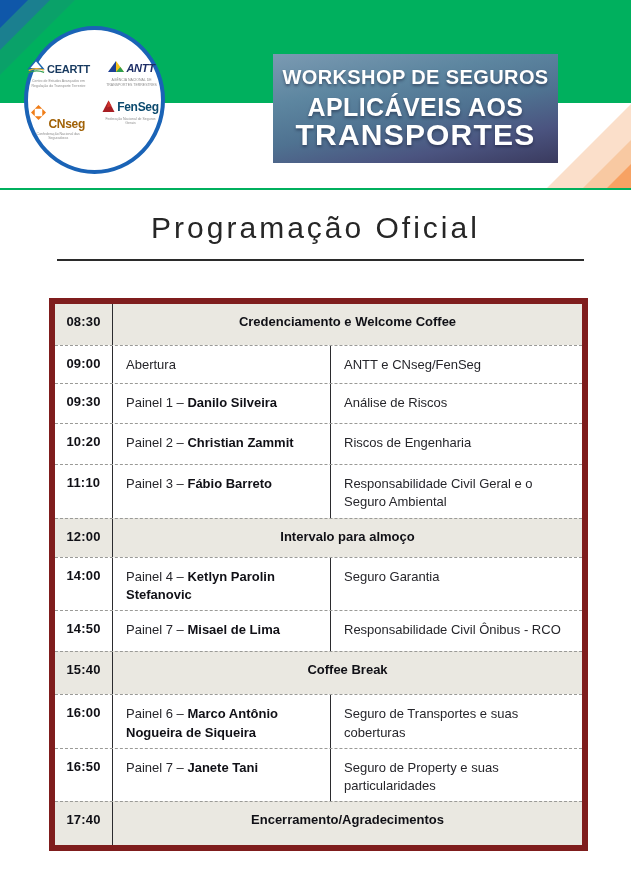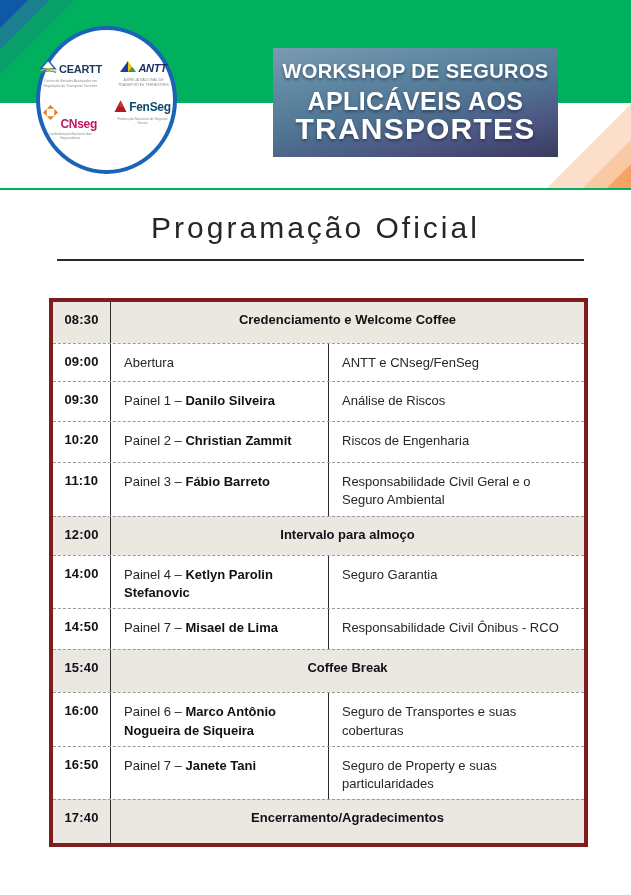--- a/index.html
+++ b/index.html
@@ -14,40 +14,40 @@
     background:#00b05e;
   }
   .corner-stripes { position:absolute; left:0; top:0; }
   .header-rule {
     position:absolute; left:0; top:188px; width:631px; height:2px;
     background:#00b05e;
   }
   .orange-stripes { position:absolute; left:480px; top:93px; }
   
   .logo-circle {
-    position:absolute; left:36px; top:26px; width:141px; height:148px;
+    position:absolute; left:24px; top:26px; width:141px; height:148px;
     background:#ffffff; border:4px solid #1a63b6; border-radius:50%;
     display:flex; flex-direction:column; align-items:center; justify-content:center;
     gap:9px; z-index:3;
   }
   .logo-row { display:flex; align-items:flex-start; gap:16px; }
   .logo { display:flex; flex-direction:column; align-items:center; max-width:58px; }
   .logo-main { display:flex; align-items:center; gap:2px; }
   .logo-text { font-weight:bold; font-size:11px; letter-spacing:-0.3px; }
   .ceartt-text { color:#17395f; }
   .antt-text   { color:#1d2e66; font-style:italic; }
-  .cnseg-text  { color:#be185d; font-size:12px;margin-top:19px; }
+  .cnseg-text  { color:#a16207; font-size:12px;margin-top:19px; }
   .fenseg-text { color:#0c4a6e; font-size:12px; }
   .logo-tagline {
     font-size:3.5px; line-height:1.3; color:#8d8d8d; text-align:center;
     margin-top:1px; max-width:56px;
   }
   
   .banner {
-    position:absolute; left:273px; top:48px; width:285px; height:109px;
+    position:absolute; left:273px; top:54px; width:285px; height:109px;
     background:linear-gradient(168deg,#7b9ab2 0%, #5d86a0 30%, #4f7291 55%, #4b5480 78%, #3a3a5e 100%);
     display:flex; flex-direction:column; align-items:center; justify-content:center;
     z-index:2; padding:2px 0;
   }
   .banner-line {
     color:#ffffff; font-weight:bold; line-height:1.0; white-space:nowrap;
     text-shadow:0 2px 3px rgba(15,20,45,.45);
   }
   .bl0 { font-size:20px; letter-spacing:0.4px; }
   .bl1 { font-size:25px; letter-spacing:0.4px;margin-top:8px; }
@@ -57,21 +57,21 @@
   .page-title {
     position:absolute; left:0; top:211px; width:631px; text-align:center;
     font-size:30px; font-weight:400; letter-spacing:3px; color:#262626;
   }
   .title-underline {
     position:absolute; left:57px; top:259px; width:527px; height:2px; background:#2b2b2b;
   }
   
   .schedule {
     position:absolute; left:49px; top:298px; width:539px;
-    border:4px solid #7f1d1d; background:#ffffff;
+    border:6px solid #7f1d1d; background:#ffffff;
   }
   .s-row { display:flex; border-top:1px dashed #9a9a97; }
   .s-row:first-child { border-top:none; }
   .s-row.span-row { background:#eae8e1; }
   .cell-time {
     flex:0 0 58px; border-right:1px solid #2b2b2e;
     display:flex; justify-content:center; align-items:flex-start; padding-top:10px;
     font-size:13px; font-weight:bold; color:#101016; letter-spacing:0.2px;
   }
   .cell-main {

